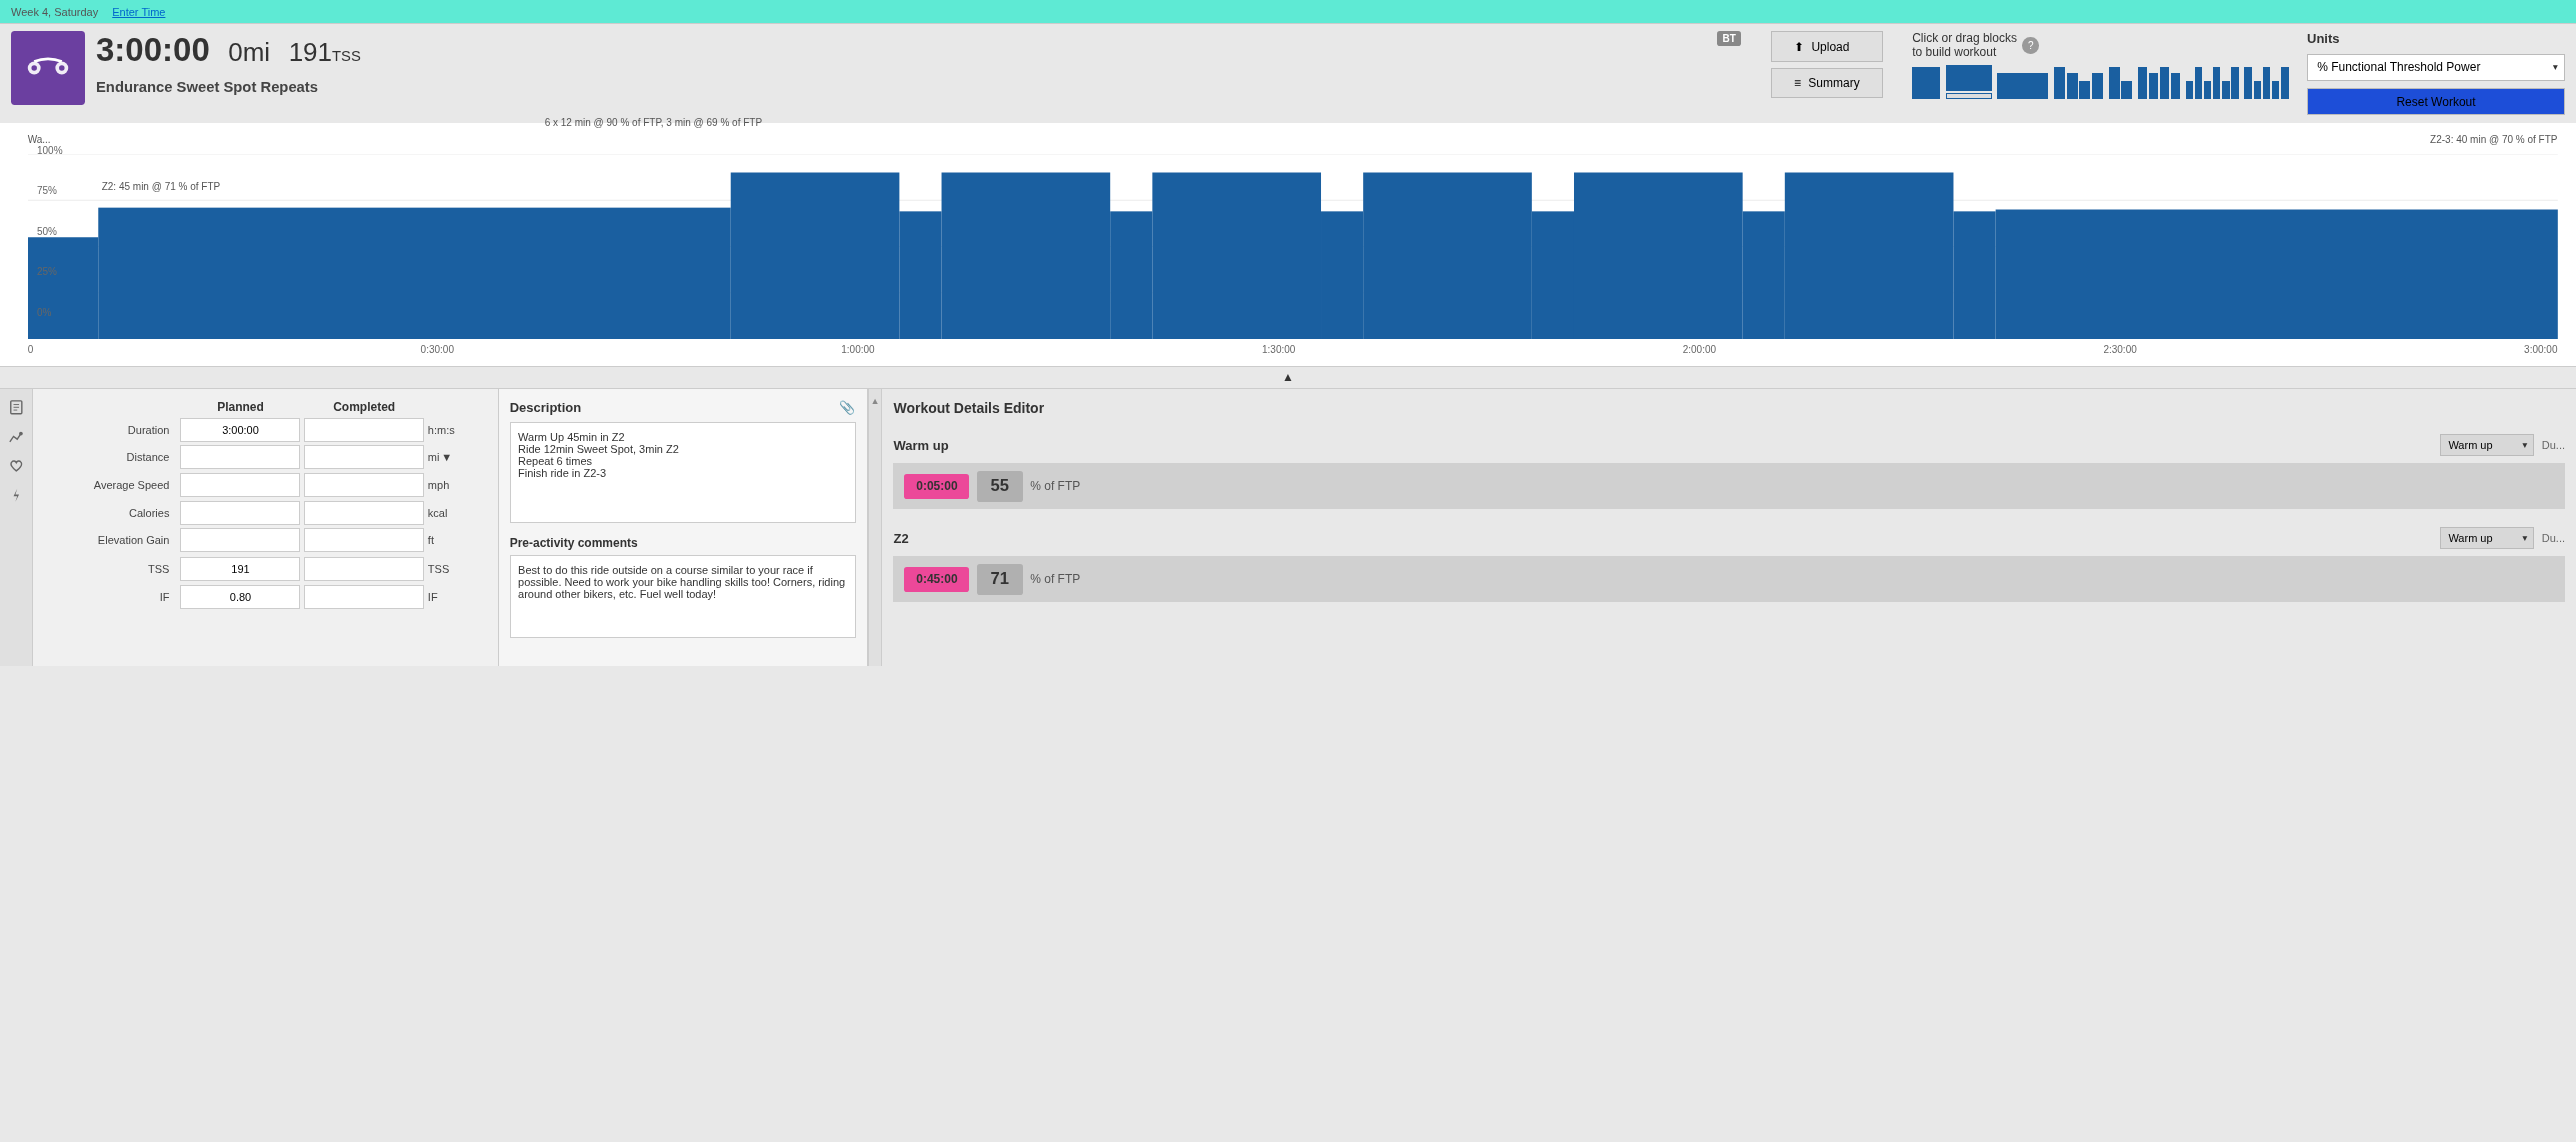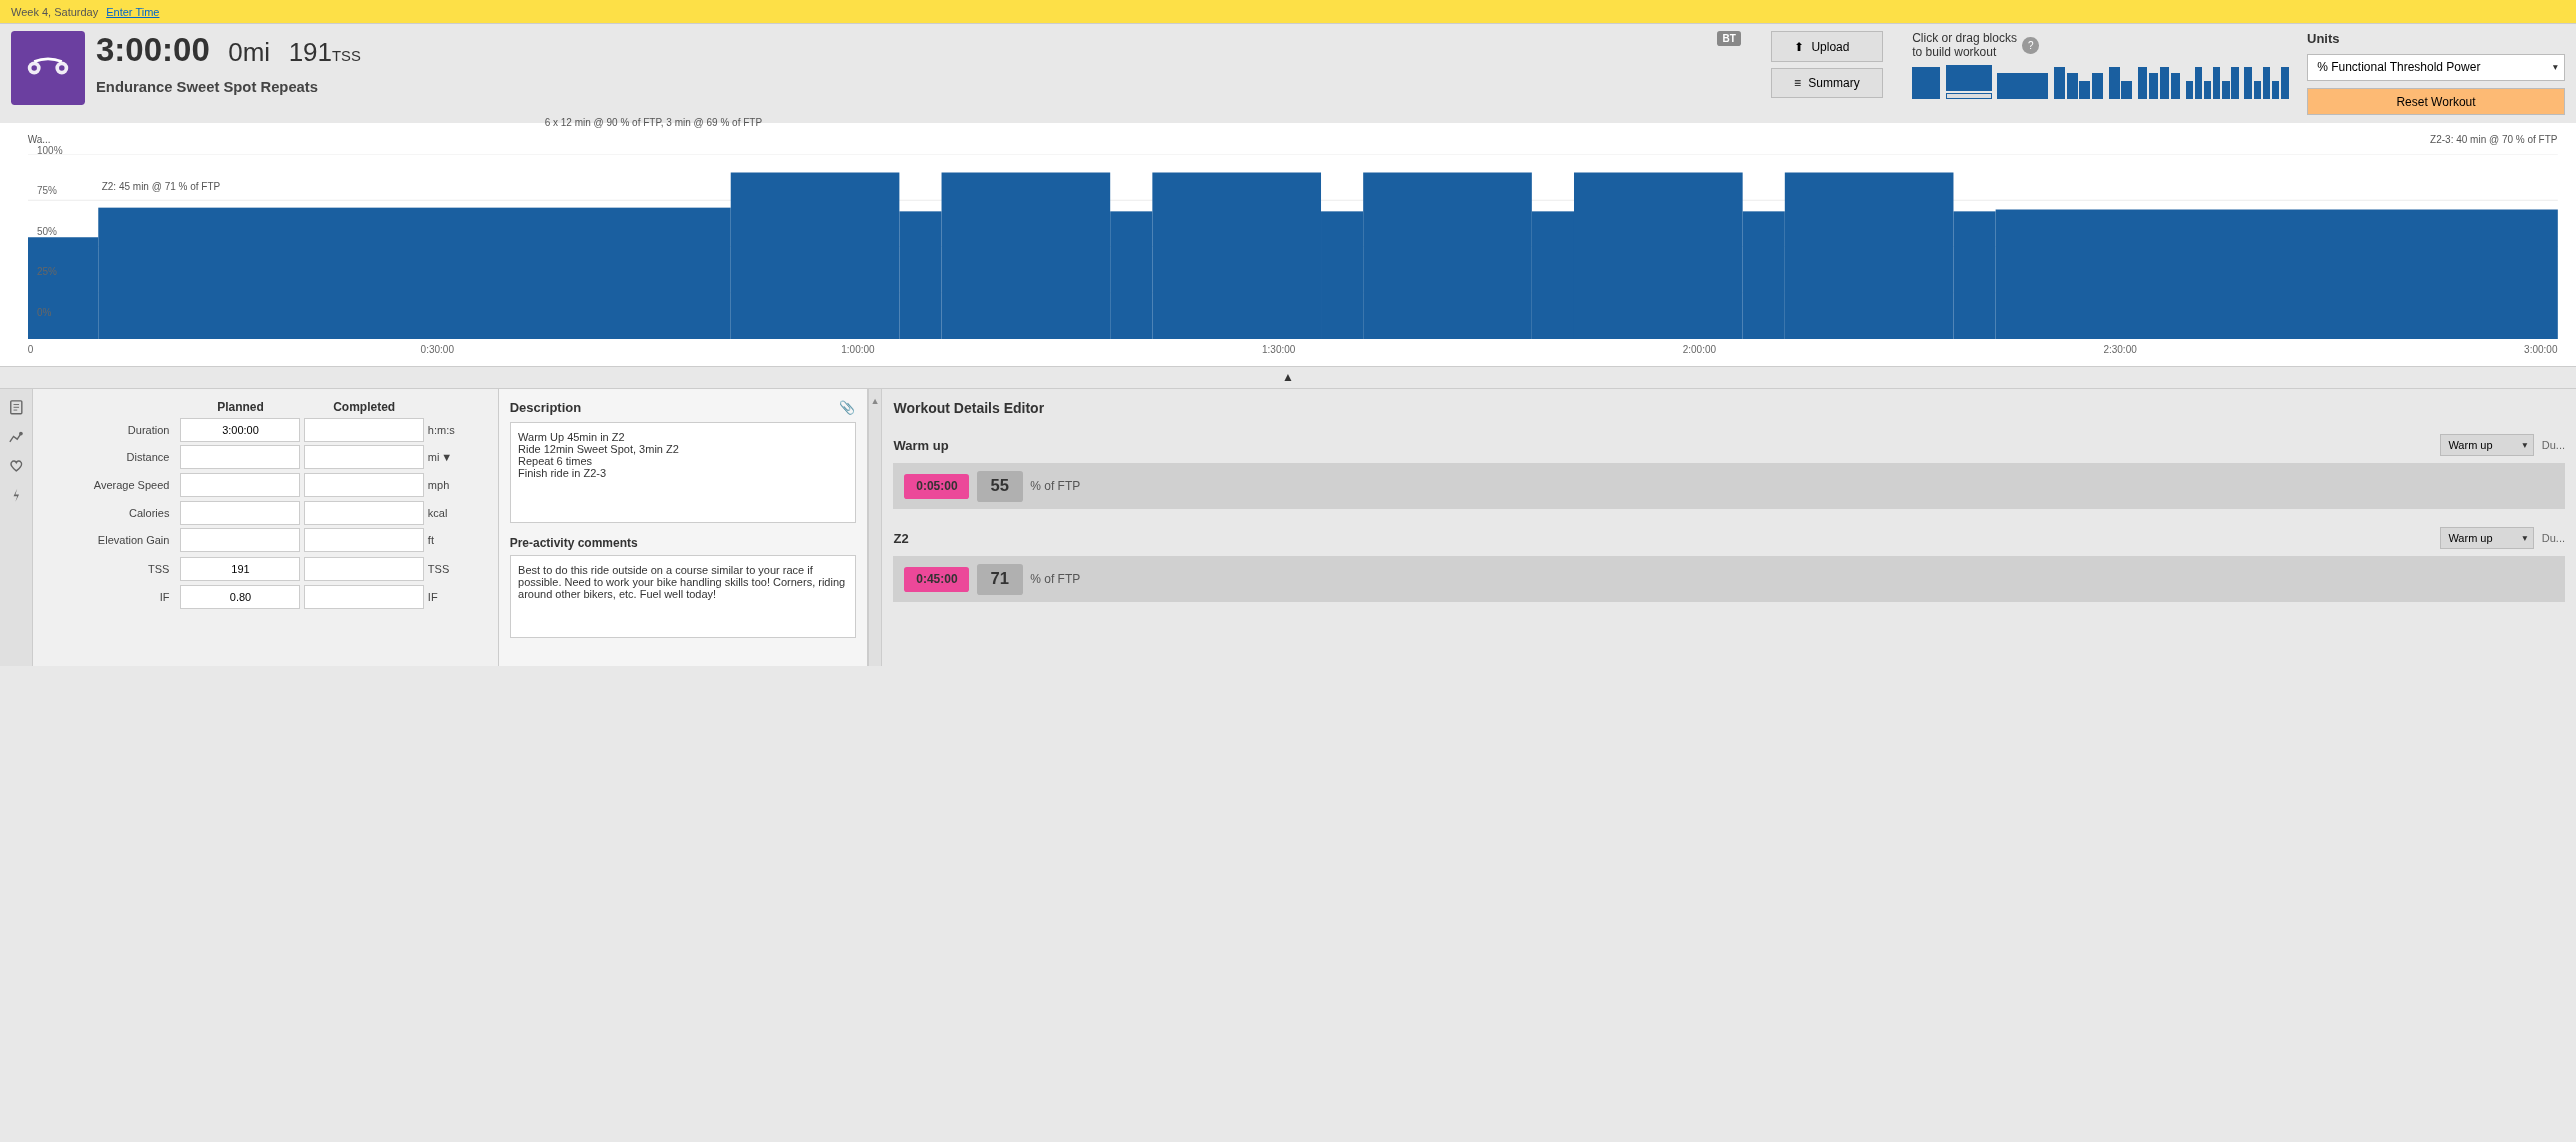--- a/index.html
+++ b/index.html
@@ -1,35 +1,35 @@
 <!DOCTYPE html>
 <html style="font-size:14.8px"><head>
   <meta charset="utf-8">
   <style>
     * { box-sizing: border-box; margin: 0; padding: 0; }
     body { font-family: Arial, sans-serif; background: #e8e8e8; font-size: 12px; color: #333; overflow-x: hidden; }
 
     
-    .top-bar { background: #fde047; padding: 5.5px 11px; font-size: 11px; color: #555; display: flex; gap: 8px; border-bottom: 0.9px solid #ccc; }
+    .top-bar { background: #5eead4; padding: 5.5px 11px; font-size: 11px; color: #555; display: flex; gap: 14px; border-bottom: 0.9px solid #ccc; }
     .top-bar span { cursor: pointer; }
     .workout-icon { width: 74px; height: 74px; background: #6b3fa0; border-radius: 3.7px; display: flex; align-items: center; justify-content: center; flex-shrink: 0; }
     .workout-icon svg { width: 46px; height: 28px; }
     .workout-stats { display: flex; align-items: baseline; gap: 18.5px; }
     .workout-time { font-size: 33px; font-weight: bold; color: #333; }
     .workout-distance { font-size: 26px; color: #333; }
     .workout-tss { font-size: 26px; color: #333; }
     .workout-name { font-size: 14.8px; font-weight: bold; color: #444; margin-top: 3.7px; }
     .bt-badge { background: #888; color: white; font-size: 10px; font-weight: bold; padding: 1.8px 5.5px; border-radius: 2.8px; align-self: flex-start; }
     .btn-upload { background: #e0e0e0; border: 0.9px solid #bbb; padding: 7.4px 22px; cursor: pointer; font-size: 12px; display: flex; align-items: center; gap: 7.4px; }
     .btn-summary { background: #e0e0e0; border: 0.9px solid #bbb; padding: 7.4px 22px; cursor: pointer; font-size: 12px; display: flex; align-items: center; gap: 7.4px; }
 
     .units-section { display: flex; flex-direction: column; gap: 7.4px; min-width: 258px; }
     .units-label { font-size: 13px; font-weight: bold; }
     .units-select { width: 258px; padding: 5.5px 28px 5.5px 9.2px; border: 0.9px solid #bbb; background: white; font-size: 12px; appearance: none; cursor: pointer; }
-    .reset-btn { background: #fdba74; border: 0.9px solid #bbb; padding: 5.5px 14.8px; cursor: pointer; font-size: 12px; }
+    .reset-btn { background: #1d4ed8; border: 0.9px solid #bbb; padding: 5.5px 14.8px; cursor: pointer; font-size: 12px; }
 
     
     .chart-section { background: white; margin: 0; padding: 11px 18.5px; border-bottom: 1.8px solid #ccc; position: relative; }
     .y-axis { position: absolute; left: 18.5px; top: 11px; bottom: 37px; display: flex; flex-direction: column; justify-content: space-between; font-size: 10px; color: #666; }
     .annotation { position: absolute; font-size: 10px; color: #555; white-space: nowrap; }
 
     
     .bottom-section { display: flex; min-height: 277px; }
     .left-sidebar { width: 33px; background: #e0e0e0; border-right: 0.9px solid #ccc; display: flex; flex-direction: column; align-items: center; padding: 7.4px 0; gap: 7.4px; }
     .sidebar-icon { width: 22px; height: 22px; display: flex; align-items: center; justify-content: center; color: #666; cursor: pointer; font-size: 13px; }

